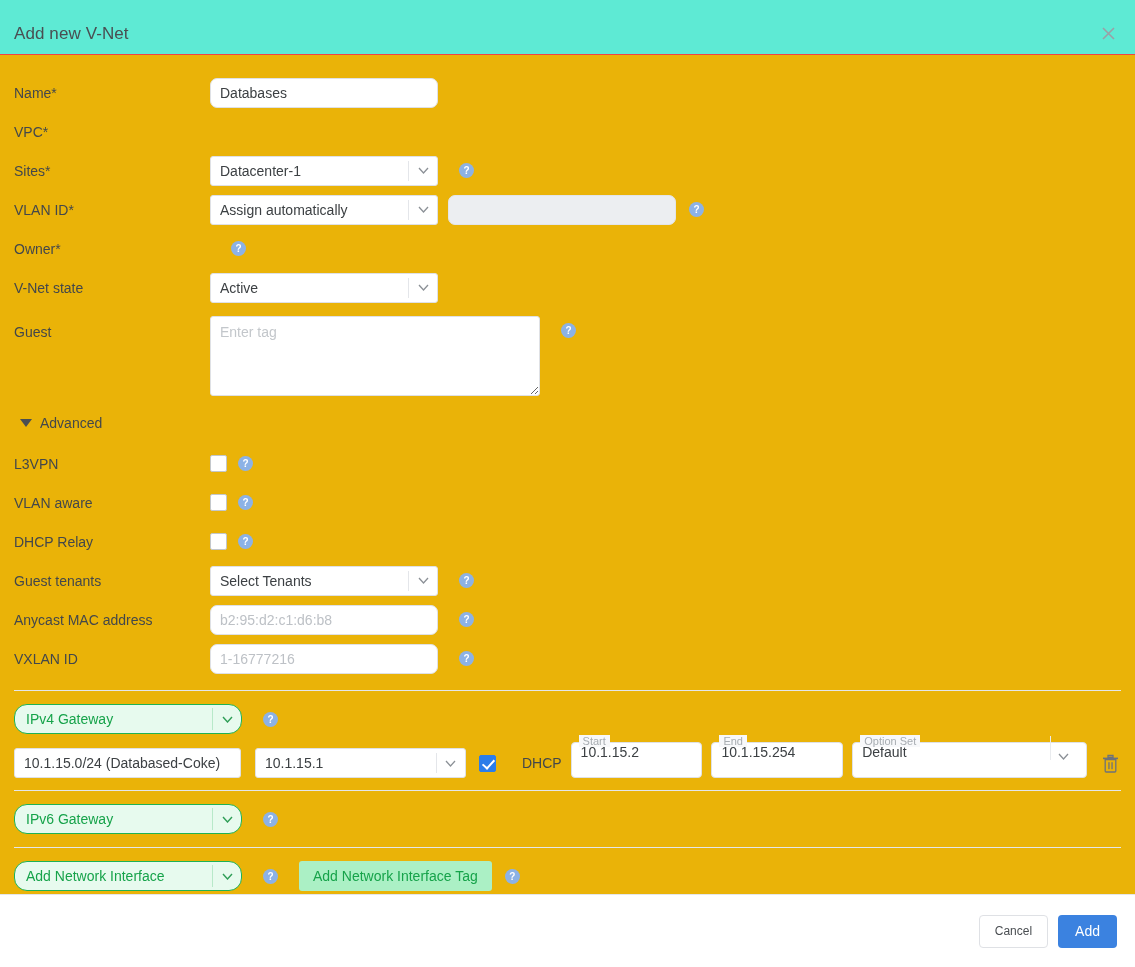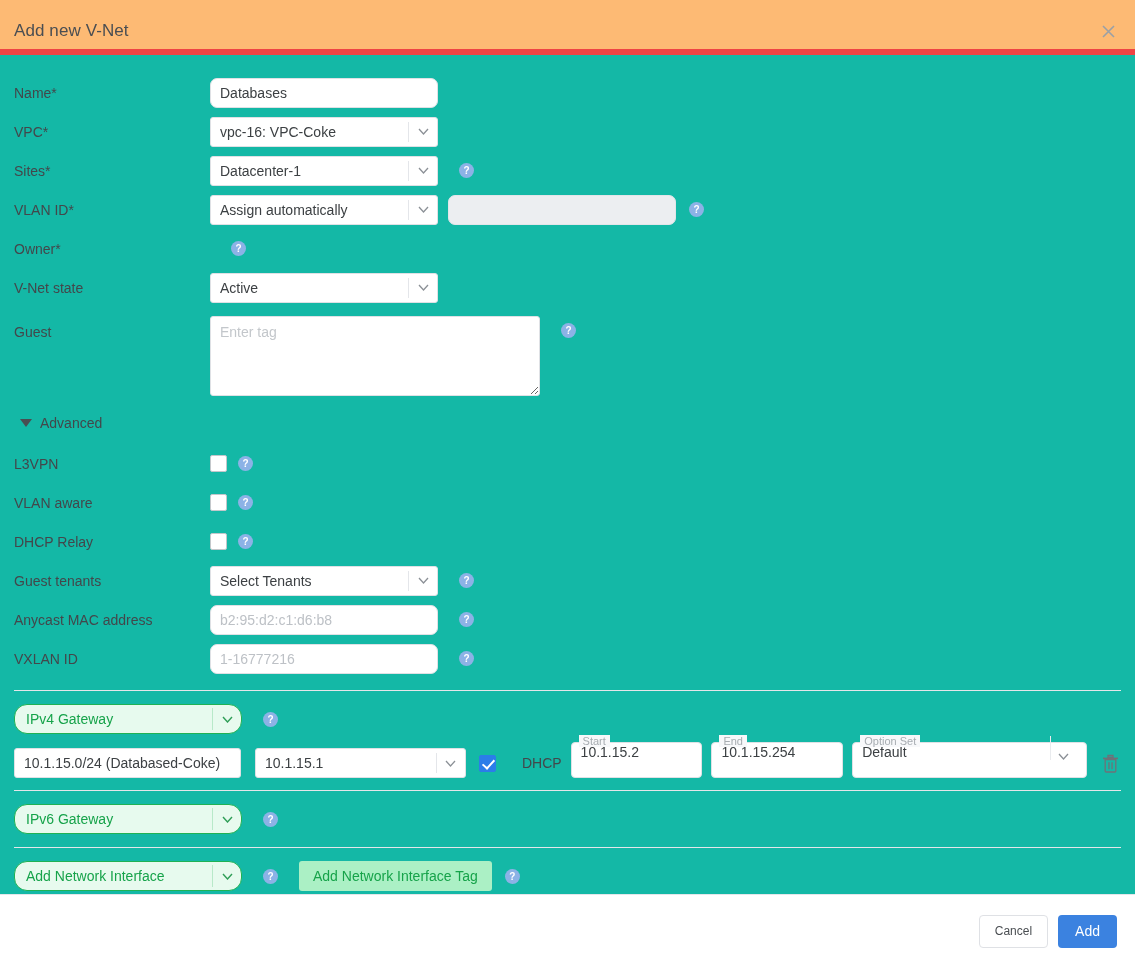--- a/index.html
+++ b/index.html
@@ -12,32 +12,32 @@
     color:#3c4043;
     overflow:hidden;
   }
   .dialog { width:1135px; height:967px; display:flex; flex-direction:column; background:#ffffff; }
 
   
   .hdr {
     height:55px; flex:0 0 55px;
     display:flex; align-items:center;
     padding:13px 14px 0 14px;
-    border-bottom:6px solid #ef4444;
-    background:#fdba74;
+    border-bottom:1px solid #ef4444;
+    background:#5eead4;
   }
   .hdr-title { font-size:17px; color:#4a4e52; flex:1; letter-spacing:.1px; }
   .close-btn {
     width:26px; height:26px; display:flex; align-items:center; justify-content:center;
     color:#9aa0a6; font-size:17px; cursor:pointer; line-height:1;
   }
 
   
   .body {
-    flex:1 1 auto; background:#14b8a6;
+    flex:1 1 auto; background:#eab308;
     padding:18px 14px 0 14px; overflow:hidden;
     border-bottom:1px solid #e4e6ea;
   }
 
   .row { display:flex; align-items:center; height:39px; }
   .row.tall { height:auto; align-items:flex-start; }
   .lbl { width:196px; flex:0 0 196px; font-size:14px; color:#43474b; padding-left:0; }
   .lbl.top { padding-top:8px; }
 
   
@@ -174,29 +174,20 @@
 
   <div class="body">
 
     <div class="row">
       <div class="lbl">Name*</div>
       <input class="txt" type="text" value="Databases" style="">
     </div>
 
     <div class="row">
       <div class="lbl">VPC*</div>
-      <div class="sel">
-        <span class="val">vpc-16: VPC-Coke</span>
-        <span class="divider"></span>
-        <span class="chev">
-          <svg width="11" height="7" viewBox="0 0 11 7">
-              <path d="M1 1 L5.5 6 L10 1" stroke="#8b9096" stroke-width="1.3" fill="none"></path>
-            </svg>
-        </span>
-      </div>
     </div>
 
     <div class="row">
       <div class="lbl">Sites*</div>
       <div class="sel">
         <span class="val">Datacenter-1</span>
         <span class="divider"></span>
         <span class="chev">
           <svg width="11" height="7" viewBox="0 0 11 7">
               <path d="M1 1 L5.5 6 L10 1" stroke="#8b9096" stroke-width="1.3" fill="none"></path>

